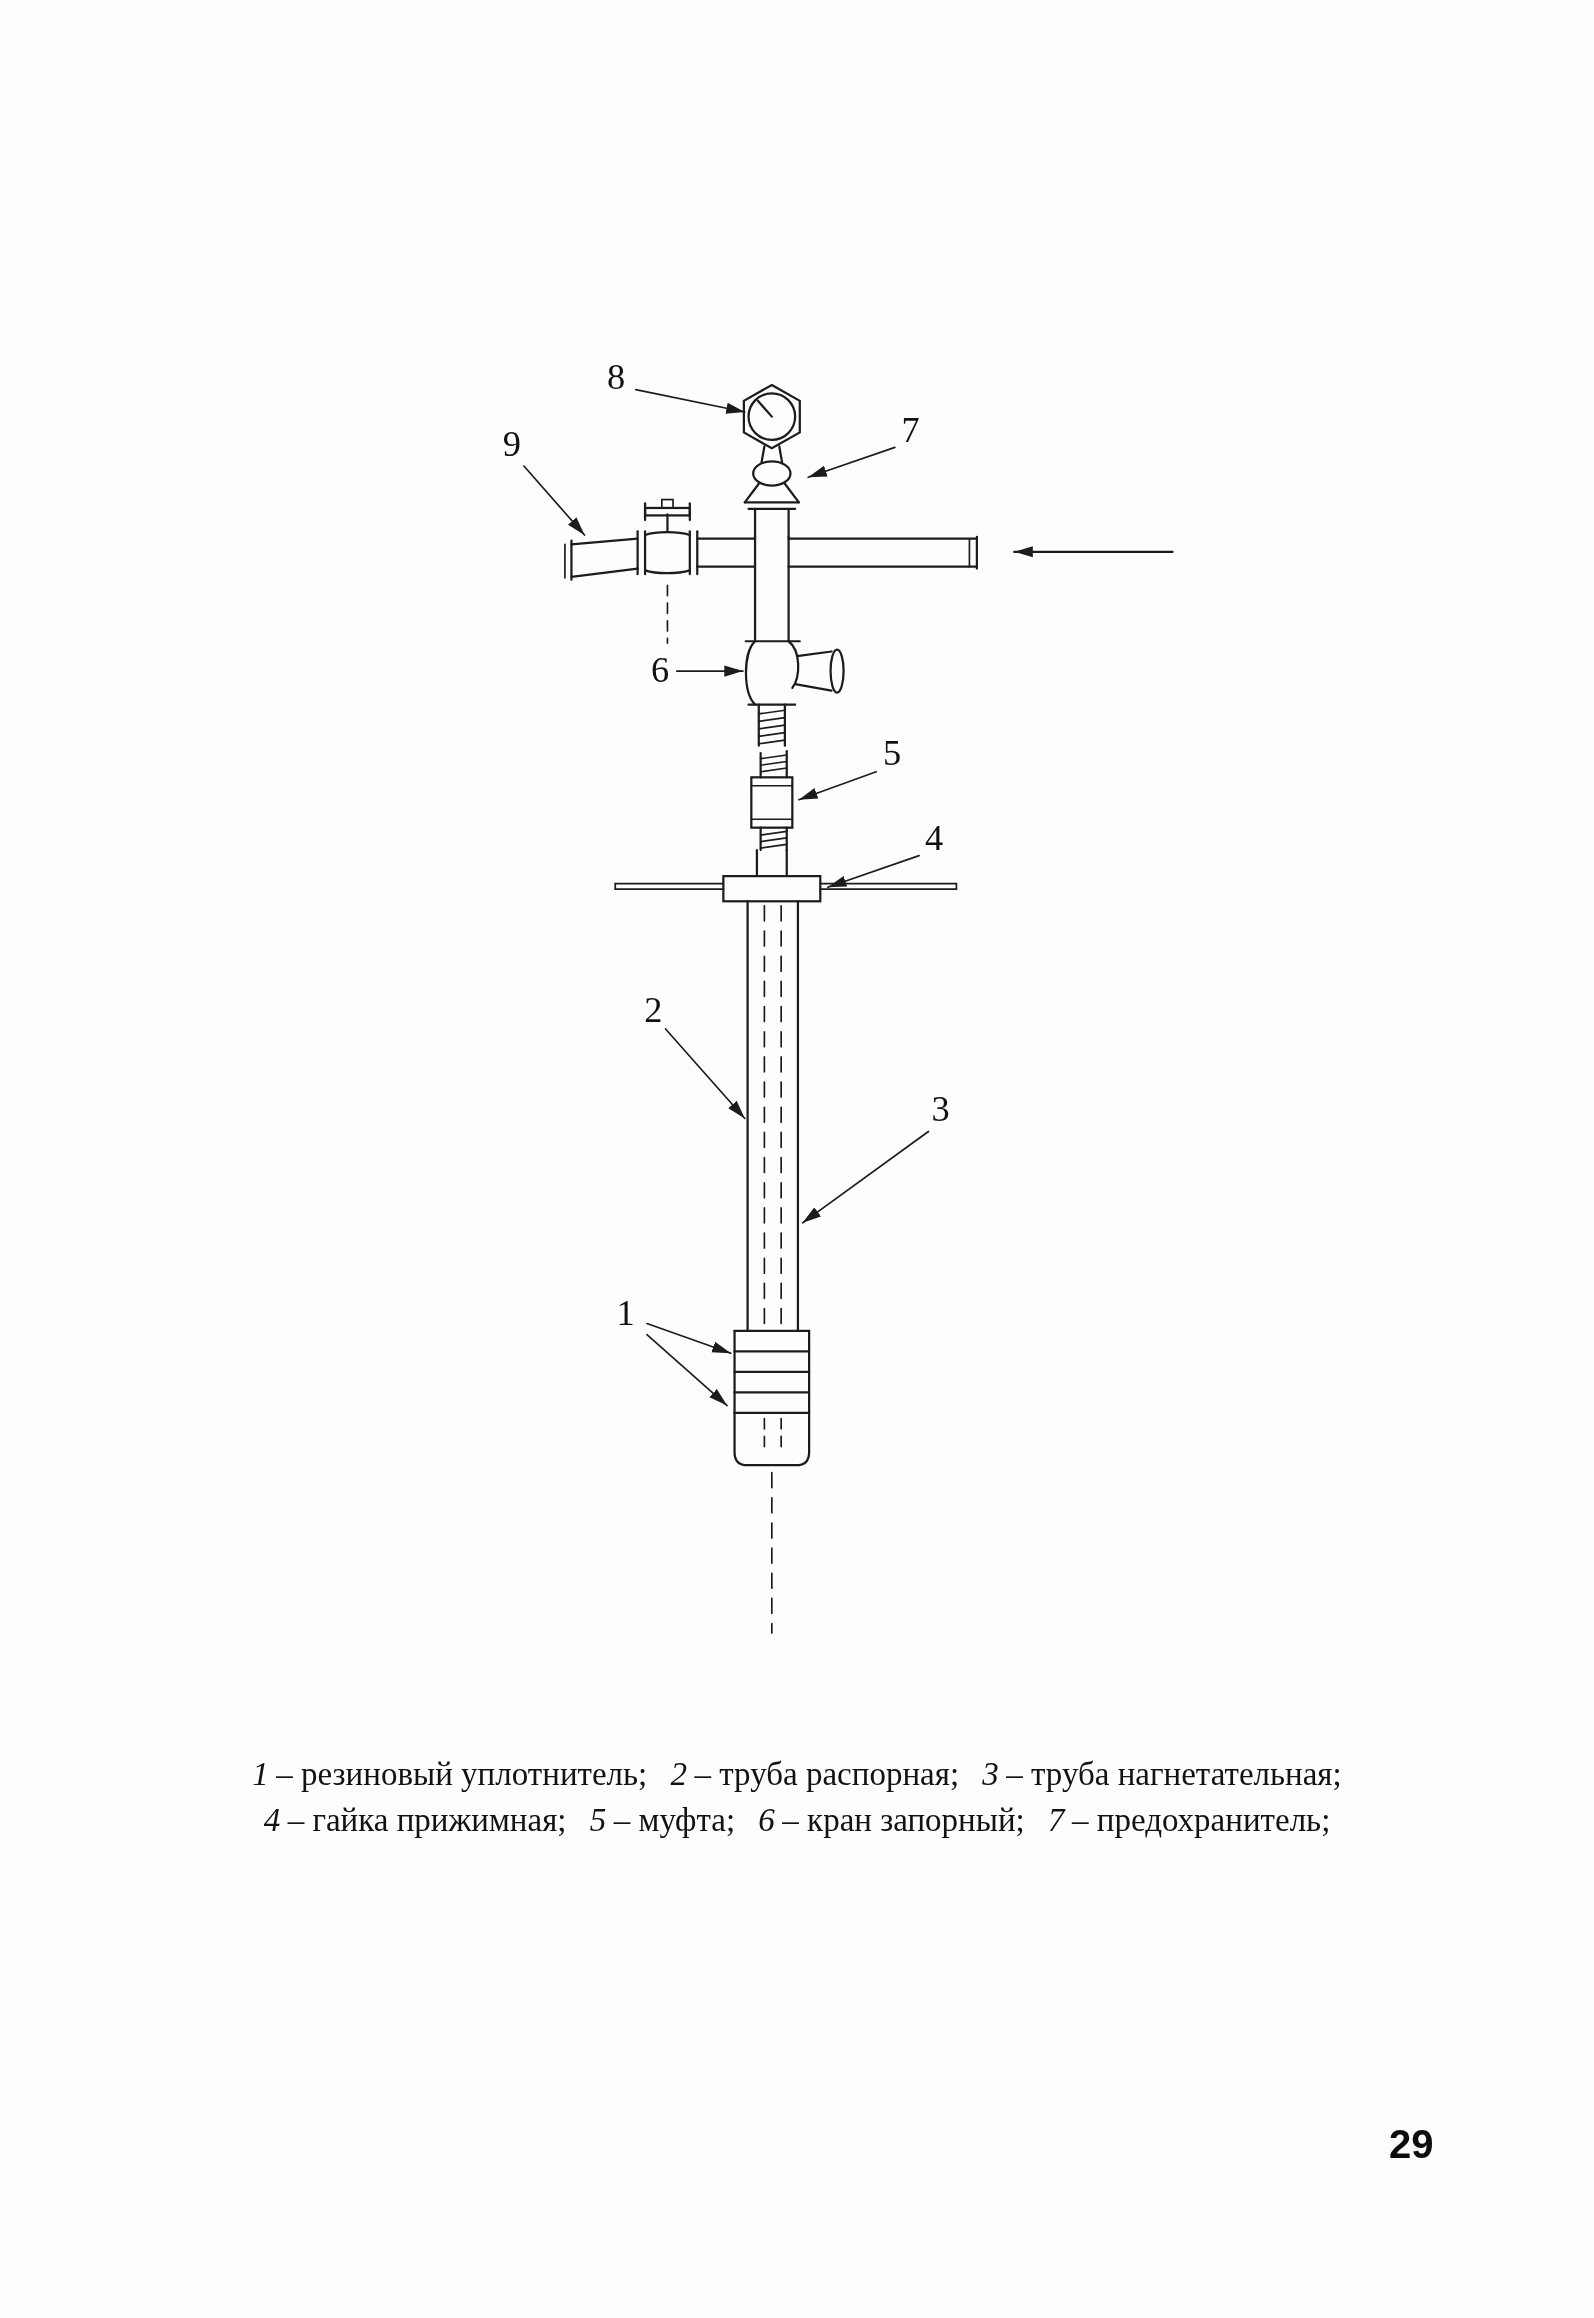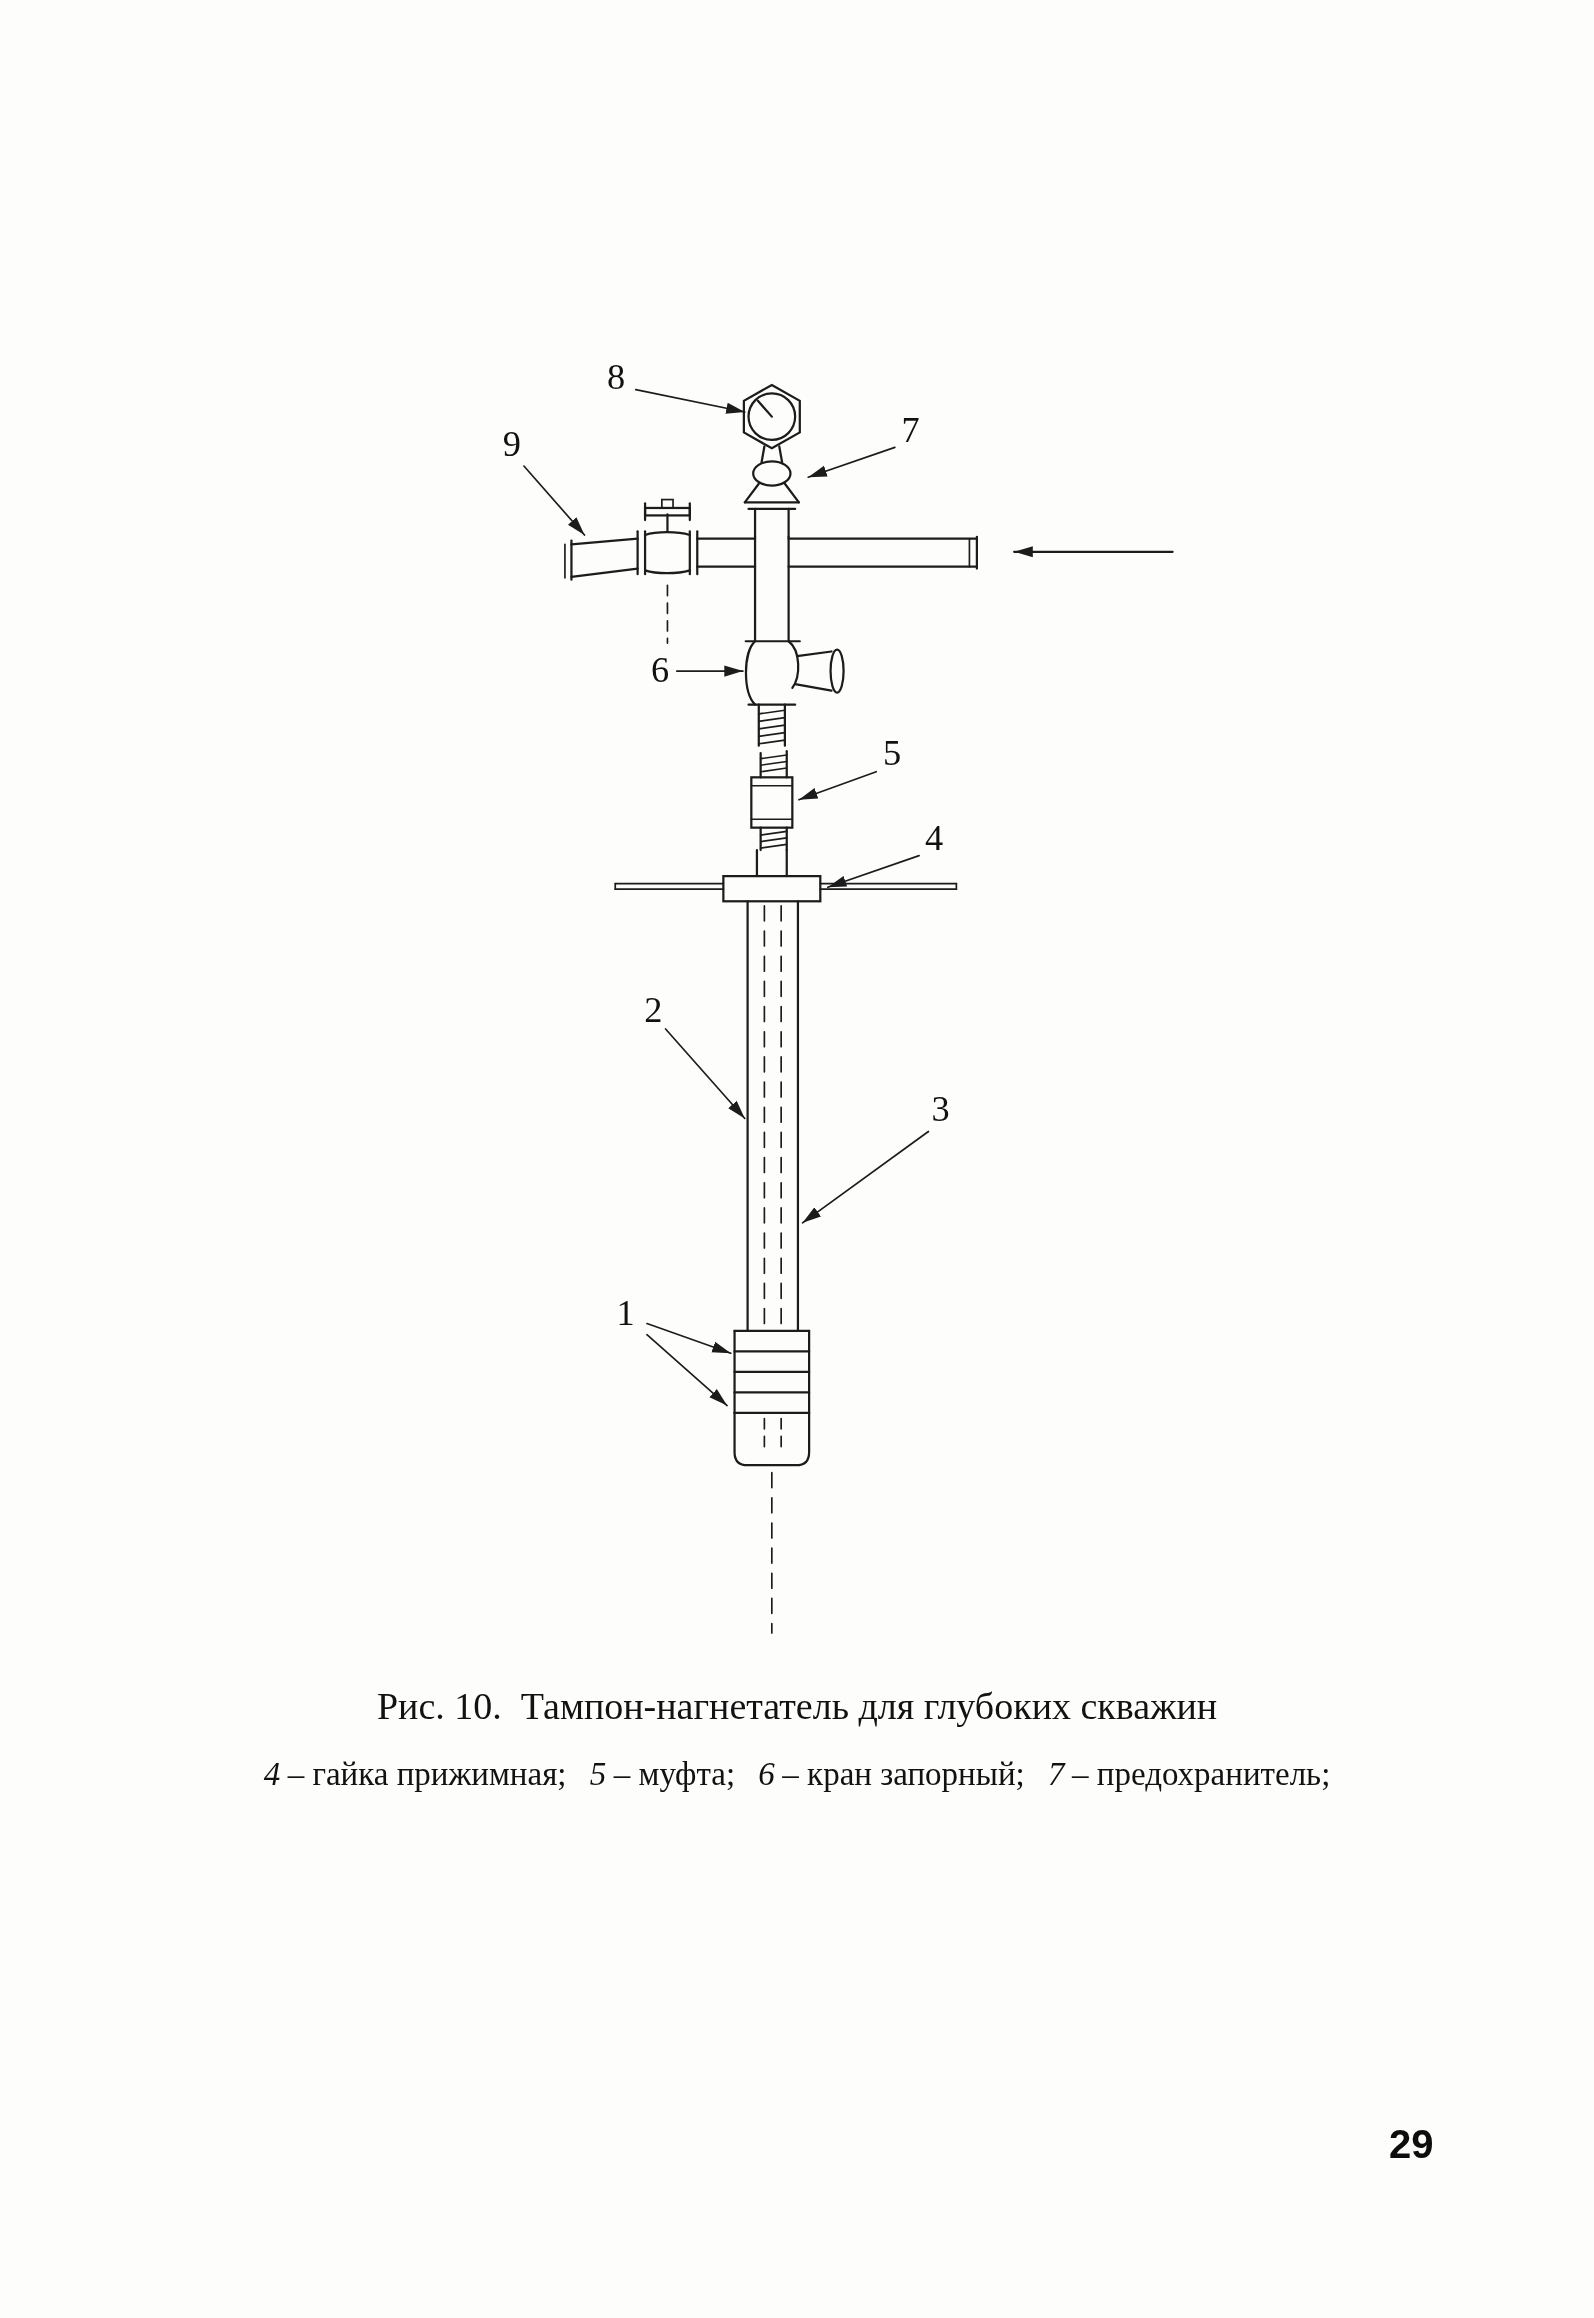--- a/index.html
+++ b/index.html
@@ -188,23 +188,27 @@
     <text class="lbl" x="549" y="489" text-anchor="middle">9</text>
     <text class="lbl" x="977" y="474" text-anchor="middle">7</text>
     <text class="lbl" x="708" y="732" text-anchor="middle">6</text>
     <text class="lbl" x="957" y="821" text-anchor="middle">5</text>
     <text class="lbl" x="1002" y="912" text-anchor="middle">4</text>
     <text class="lbl" x="701" y="1096" text-anchor="middle">2</text>
     <text class="lbl" x="1009" y="1203" text-anchor="middle">3</text>
     <text class="lbl" x="671" y="1422" text-anchor="middle">1</text>
   </svg>
 
-  <div class="caption">Рис. 10.  Тампон-нагнетатель для глубоких скважин</div>
 
   <div class="legend">
+    <div class="legend-line">
+      <span class="legend-item"><i>1</i><span>– резиновый уплотнитель;</span></span>
+      <span class="legend-item"><i>2</i><span>– труба распорная;</span></span>
+      <span class="legend-item"><i>3</i><span>– труба нагнетательная;</span></span>
+    </div>
     <div class="legend-line">
       <span class="legend-item"><i>4</i><span>– гайка прижимная;</span></span>
       <span class="legend-item"><i>5</i><span>– муфта;</span></span>
       <span class="legend-item"><i>6</i><span>– кран запорный;</span></span>
       <span class="legend-item"><i>7</i><span>– предохранитель;</span></span>
     </div>
   </div>
 
   <div class="pageno">29</div>
 

